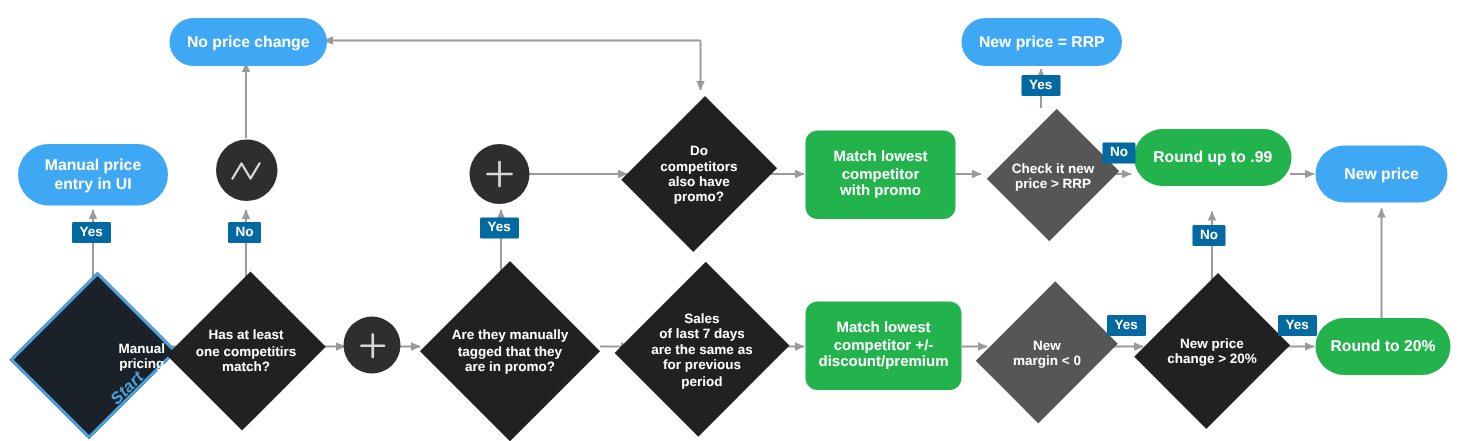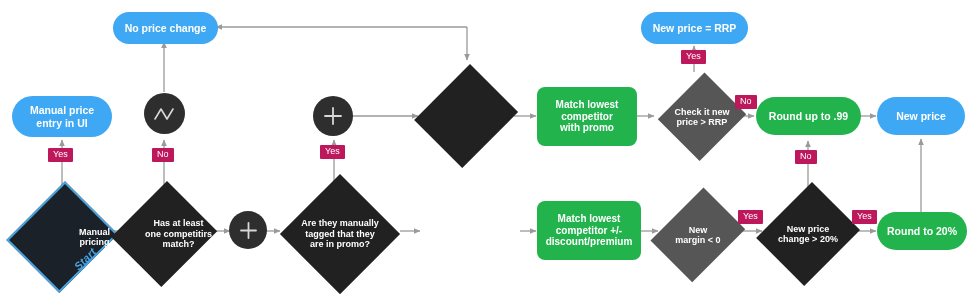--- a/index.html
+++ b/index.html
@@ -86,24 +86,24 @@
     font-weight: bold;
     font-style: italic;
     transform: rotate(-45deg);
     transform-origin: center center;
     letter-spacing: .2px;
   }
 
   
   .chip {
     position: absolute;
-    background: #be185d;
+    background: #0369a1;
     color: #ffffff;
     font-size: 9px;
-    font-weight: normal;
+    font-weight: bold;
     padding: 2px 5px 3px 5px;
     line-height: 1;
     border-radius: 1px;
     z-index: 5;
   }
 </style>
 </head>
 <body>
 
 <div id="canvas">
@@ -186,69 +186,81 @@
   </div>
 
   <div class="node circle" style="left:313px; top:96px; width:40px; height:40px;">
     <svg width="22" height="22" viewBox="0 0 22 22">
       <path d="M11,3 L11,19 M3,11 L19,11" stroke="#d8d8d8" stroke-width="1.8" stroke-linecap="round"></path>
     </svg>
   </div>
 
   <div class="node diamond" style="left:418px; top:60px; width:96px; height:112px;">
     <div class="dshape"></div>
+    <div class="dlabel">Do
+competitors
+also have
+promo?</div>
   </div>
 
   <div class="node" style="left:537px; top:87px; width:100px; height:59px; background:#22B34D; border-radius:8px; font-size:10px; font-weight:bold; white-space:pre-line;">
     <span>Match lowest
 competitor
 with promo</span>
   </div>
 
   <div class="node diamond gray" style="left:660px; top:70px; width:84px; height:94px;">
     <div class="dshape"></div>
     <div class="dlabel">Check it new
 price &gt; RRP</div>
   </div>
 
-  <div class="node pill green" style="left:756px; top:97px; width:105px; height:38px;">
+  <div class="node pill green" style="left:756px; top:86px; width:105px; height:38px;">
     <span>Round up to .99</span>
   </div>
 
   <div class="node pill blue" style="left:877px; top:97px; width:88px; height:38px;">
     <span>New price</span>
   </div>
 
   <div class="node diamond outlined" style="left:12px; top:181px; width:100px; height:112px;justify-content:flex-end;">
     <div class="dshape"></div>
     <div class="dlabel">Manual
 pricing</div>
   </div>
   <div class="start-tag" style="left:72px; top:253px;">Start</div>
 
-  <div class="node diamond" style="left:114px; top:178px; width:100px; height:112px;justify-content:flex-end;">
+  <div class="node diamond" style="left:114px; top:178px; width:100px; height:112px;">
     <div class="dshape"></div>
     <div class="dlabel">Has at least
 one competitirs
 match?</div>
   </div>
 
   <div class="node circle" style="left:229px; top:211px; width:38px; height:38px;">
     <svg width="21" height="21" viewBox="0 0 21 21">
       <path d="M10.5,3 L10.5,18 M3,10.5 L18,10.5" stroke="#d8d8d8" stroke-width="1.8" stroke-linecap="round"></path>
     </svg>
   </div>
 
   <div class="node diamond" style="left:280px; top:174px; width:120px; height:120px;">
     <div class="dshape"></div>
     <div class="dlabel">Are they manually
 tagged that they
 are in promo?</div>
   </div>
 
+  <div class="node diamond" style="left:412px; top:172px; width:112px; height:122px;">
+    <div class="dshape"></div>
+    <div class="dlabel">Sales
+of last 7 days
+are the same as
+for previous
+period</div>
+  </div>
 
   <div class="node" style="left:537px; top:201px; width:104px; height:59px; background:#22B34D; border-radius:8px; font-size:10px; font-weight:bold; white-space:pre-line;">
     <span>Match lowest
 competitor +/-
 discount/premium</span>
   </div>
 
   <div class="node diamond gray" style="left:656px; top:182px; width:84px; height:106px;">
     <div class="dshape"></div>
     <div class="dlabel">New

